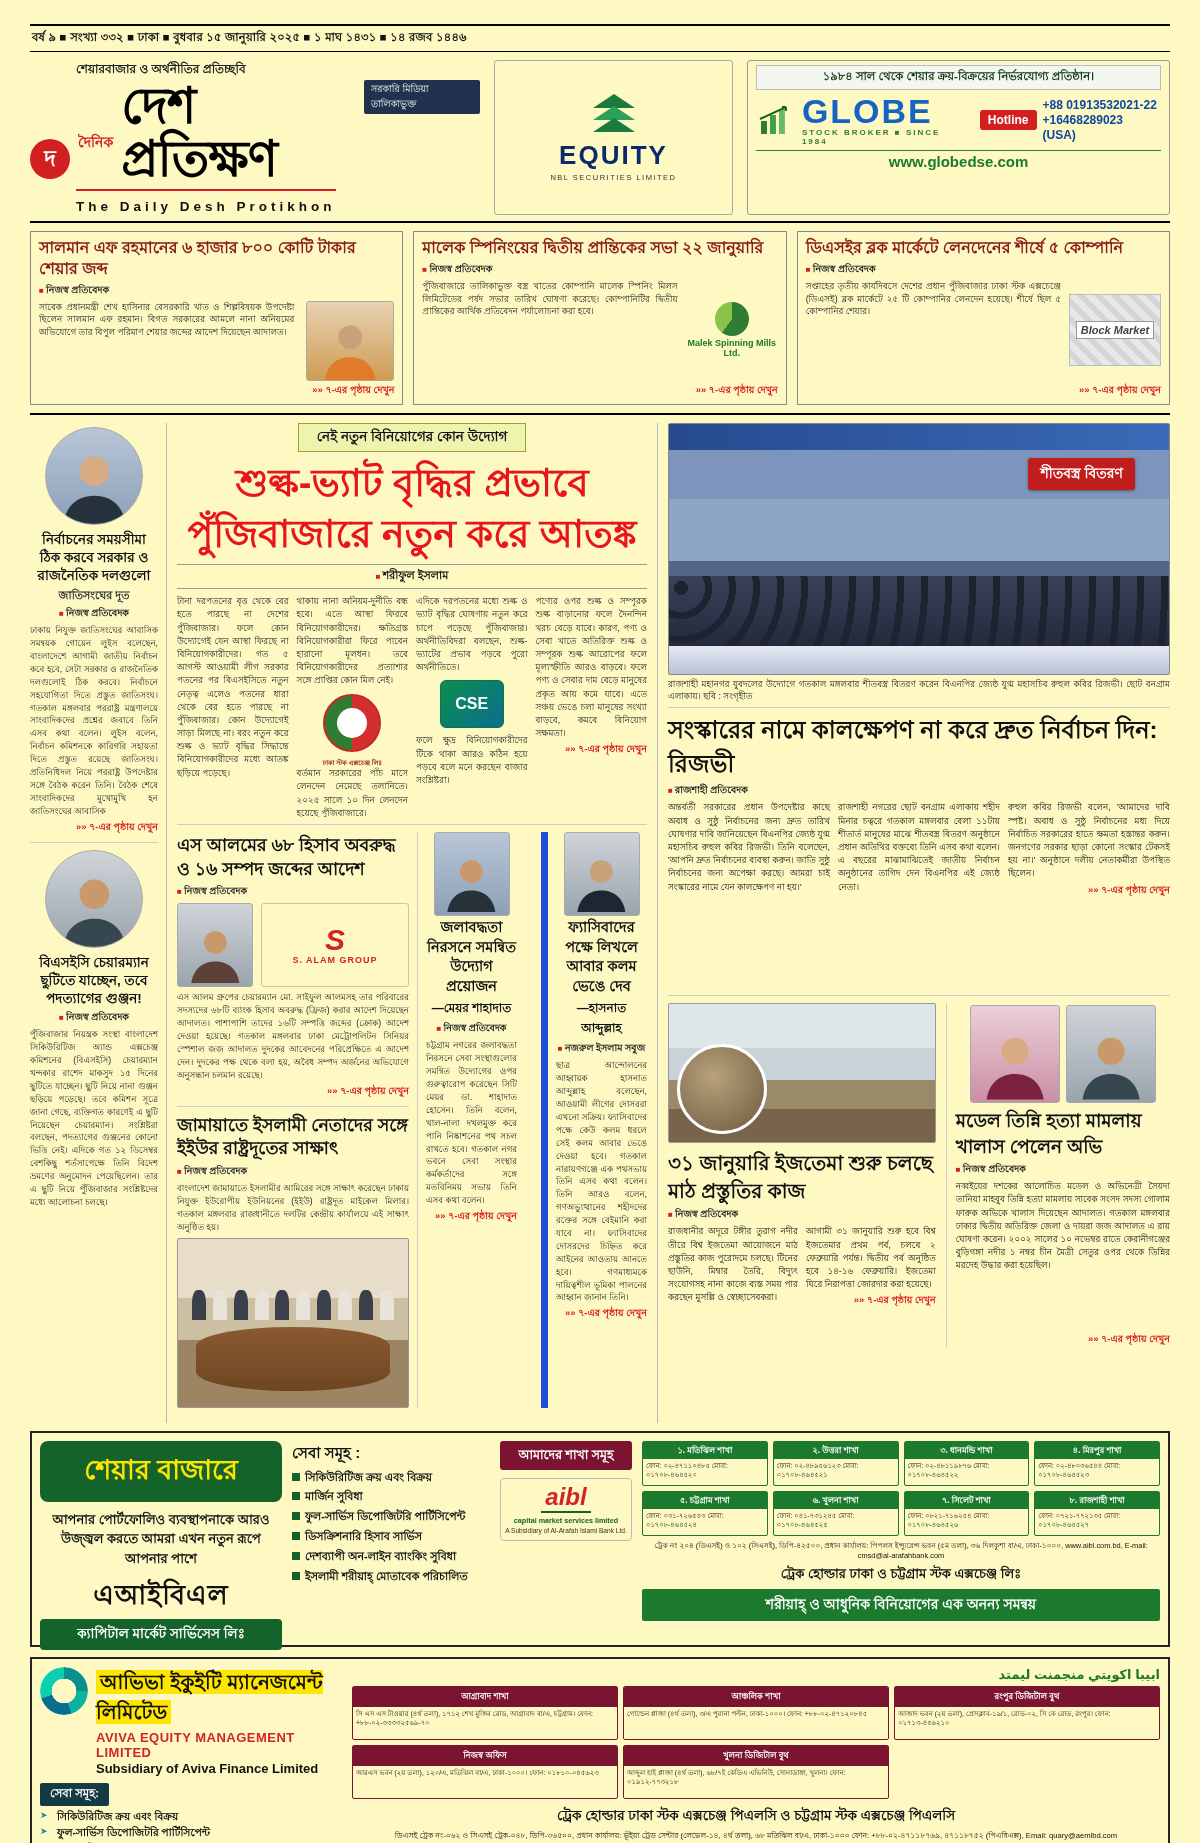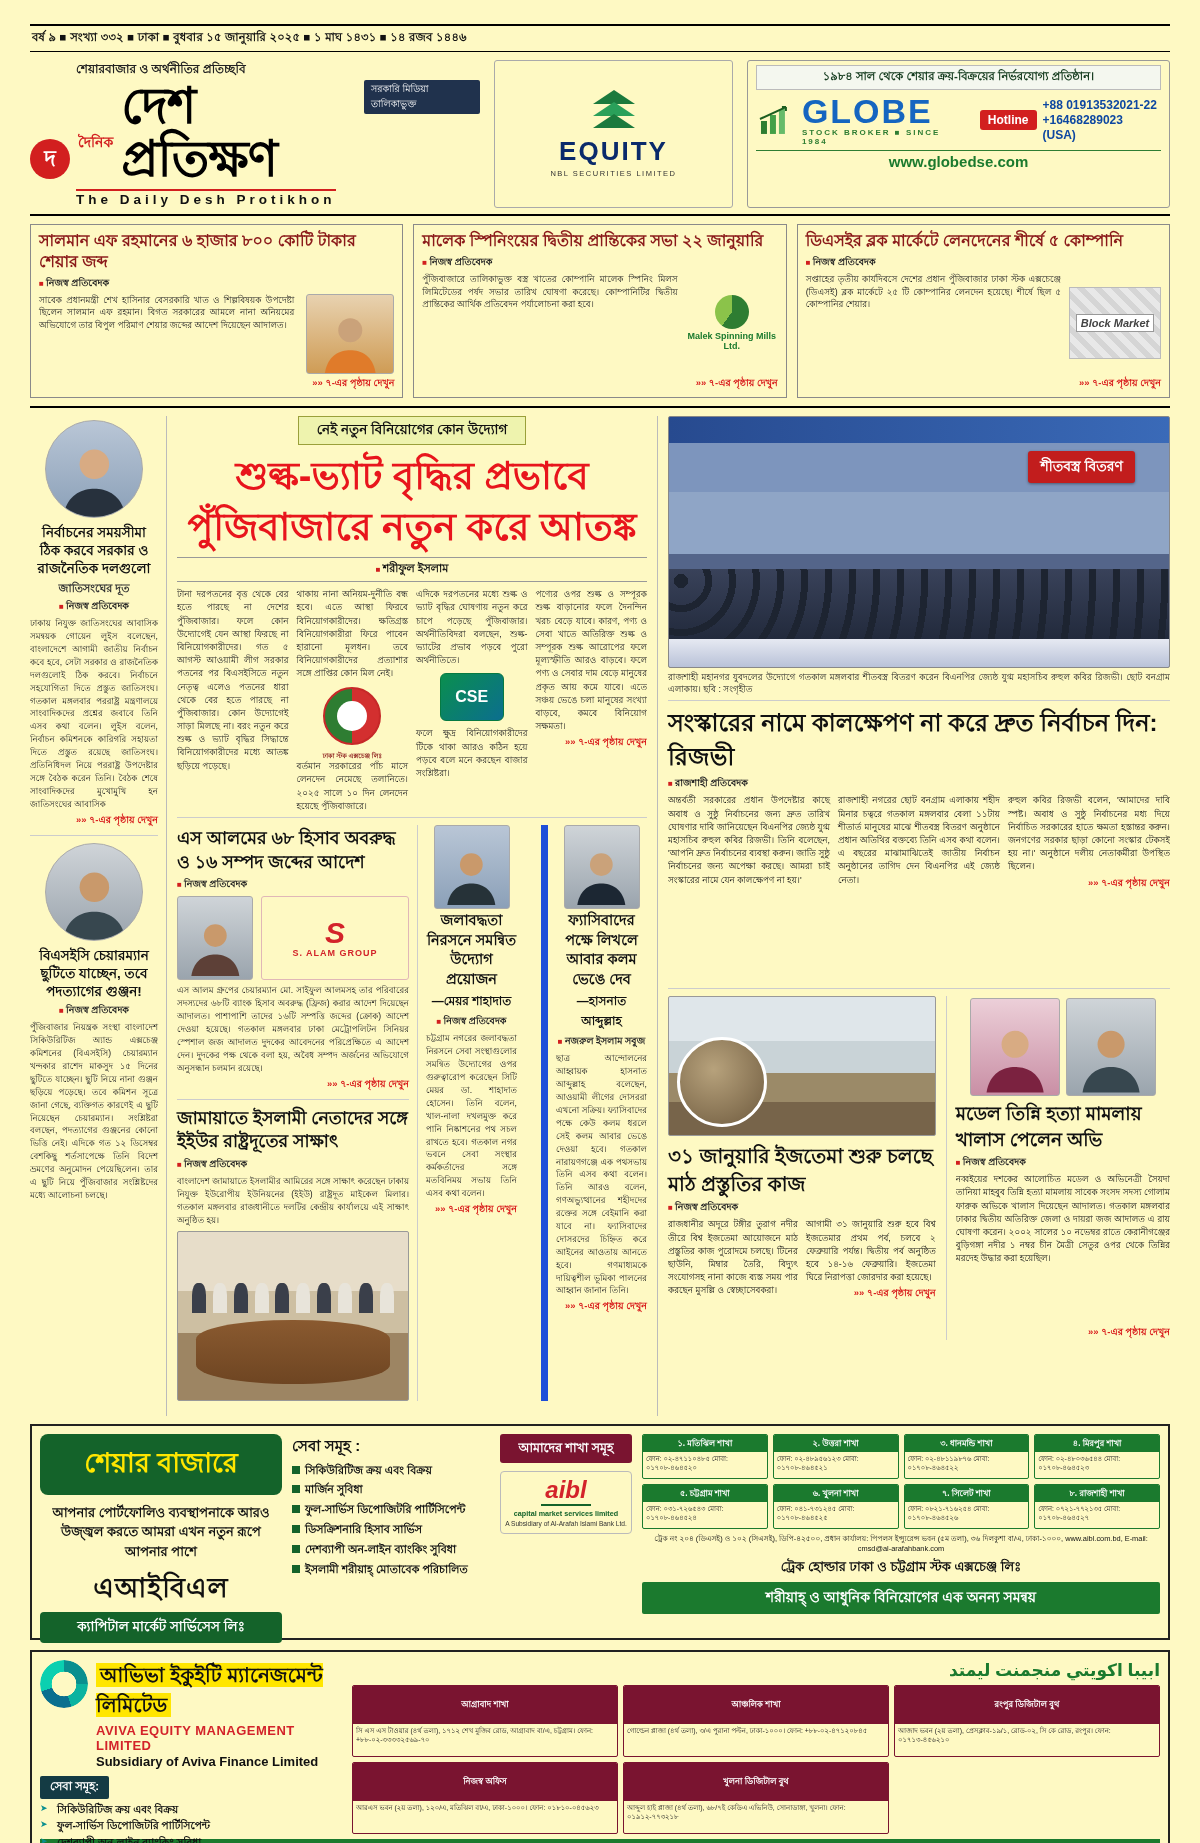--- a/index.html
+++ b/index.html
@@ -14,21 +14,21 @@
   .mast-left{width:450px;position:relative;}
   .mast-tagline{font-size:12px;font-weight:bold;color:#222;margin-left:46px;}
   .mast-title-row{display:flex;align-items:flex-end;gap:8px;}
   .emblem{width:40px;height:40px;border-radius:50%;background:#d21f1f;color:#fff;display:flex;
           align-items:center;justify-content:center;font-size:22px;font-weight:800;flex:none;margin-bottom:6px;}
   .daily{color:#d21f1f;font-size:14px;font-weight:800;writing-mode:horizontal-tb;margin-bottom:30px;}
   .mast-title{font-size:50px;font-weight:800;line-height:1.05;color:#000;letter-spacing:-1px;}
   .mast-badge{background:#20324d;color:#fff;font-size:9.5px;padding:2px 7px;border-radius:2px;
               align-self:flex-start;margin-bottom:26px;}
   .mast-sub{font-size:13.5px;letter-spacing:4px;font-weight:bold;margin:4px 0 0 46px;border-top:2px solid #d21f1f;
-            display:inline-block;padding-top:1px;}
+            display:inline-block;padding-top:8px;}
   .nbl-box{width:225px;border:1.5px solid #aaa;border-radius:3px;display:flex;flex-direction:column;
            align-items:center;justify-content:center;gap:2px;padding:6px;}
   .nbl-name{font-size:26px;font-weight:800;color:#0a2a6b;letter-spacing:2px;}
   .nbl-sub{font-size:7.5px;letter-spacing:1.5px;color:#333;}
   .globe-box{flex:1;border:1.5px solid #999;border-radius:3px;padding:4px 8px;display:flex;flex-direction:column;}
   .globe-top{border:1px solid #bbb;background:#f4f7ef;font-size:11.5px;font-weight:bold;text-align:center;
              padding:2px 4px;color:#143b1e;}
   .globe-mid{display:flex;align-items:center;gap:10px;padding:4px 2px;}
   .globe-brand{font-size:34px;font-weight:800;color:#1565c0;letter-spacing:2px;line-height:1;}
   .globe-brandsub{font-size:8px;letter-spacing:2px;color:#2e7d32;font-weight:bold;}
@@ -173,24 +173,24 @@
            -webkit-mask:radial-gradient(circle,transparent 0 36%,#000 37%);mask:radial-gradient(circle,transparent 0 36%,#000 37%);}
   .av-title-bn{background:#ffe600;font-size:20px;font-weight:800;display:inline;padding:1px 4px;line-height:1.5;}
   .av-title-en{color:#d3232a;font-size:13px;font-weight:800;letter-spacing:.5px;margin-top:3px;}
   .av-subsid{font-size:13px;font-weight:800;color:#111;margin-top:1px;}
   .av-svc-title{background:#143b44;color:#fff;display:inline-block;font-size:11.5px;font-weight:800;padding:2px 10px;
                 border-radius:2px;margin:7px 0 4px;}
   .av-svc{list-style:none;margin:0;padding:0;}
   .av-svc li{font-size:10.5px;font-weight:bold;margin-bottom:3px;padding-left:17px;position:relative;line-height:1.3;}
   .av-svc li::before{content:"➤";position:absolute;left:0;top:0;color:#0a8f8f;font-size:9px;}
   .av-right{flex:1;min-width:0;display:flex;flex-direction:column;}
-  .av-arabic{text-align:right;color:#1b7a2e;font-size:17px;font-weight:bold;margin-bottom:4px;}
+  .av-arabic{text-align:right;color:#1b7a2e;font-size:13px;font-weight:bold;margin-bottom:4px;}
   .office-grid{display:grid;grid-template-columns:repeat(3,1fr);gap:5px;}
   .office{border:1px solid #7a1430;border-radius:2px;overflow:hidden;}
-  .office-h{background:#7a1430;color:#fff;font-size:8.4px;font-weight:800;text-align:center;padding:12px 1px;}
+  .office-h{background:#7a1430;color:#fff;font-size:8.4px;font-weight:800;text-align:center;padding:3px 1px;}
   .office-b{font-size:6.9px;line-height:1.4;padding:2px 3px;color:#222;min-height:28px;}
   .av-trek{font-size:13.5px;font-weight:800;text-align:center;margin-top:6px;}
   .av-contact{font-size:7.6px;text-align:center;line-height:1.45;margin-top:2px;}
   .av-webbar{background:#1b7a2e;color:#fff;text-align:center;font-weight:800;font-size:15px;padding:4px;margin-top:6px;letter-spacing:1px;}
 </style>
 </head>
 <body>
 
 <div class="page">
 

